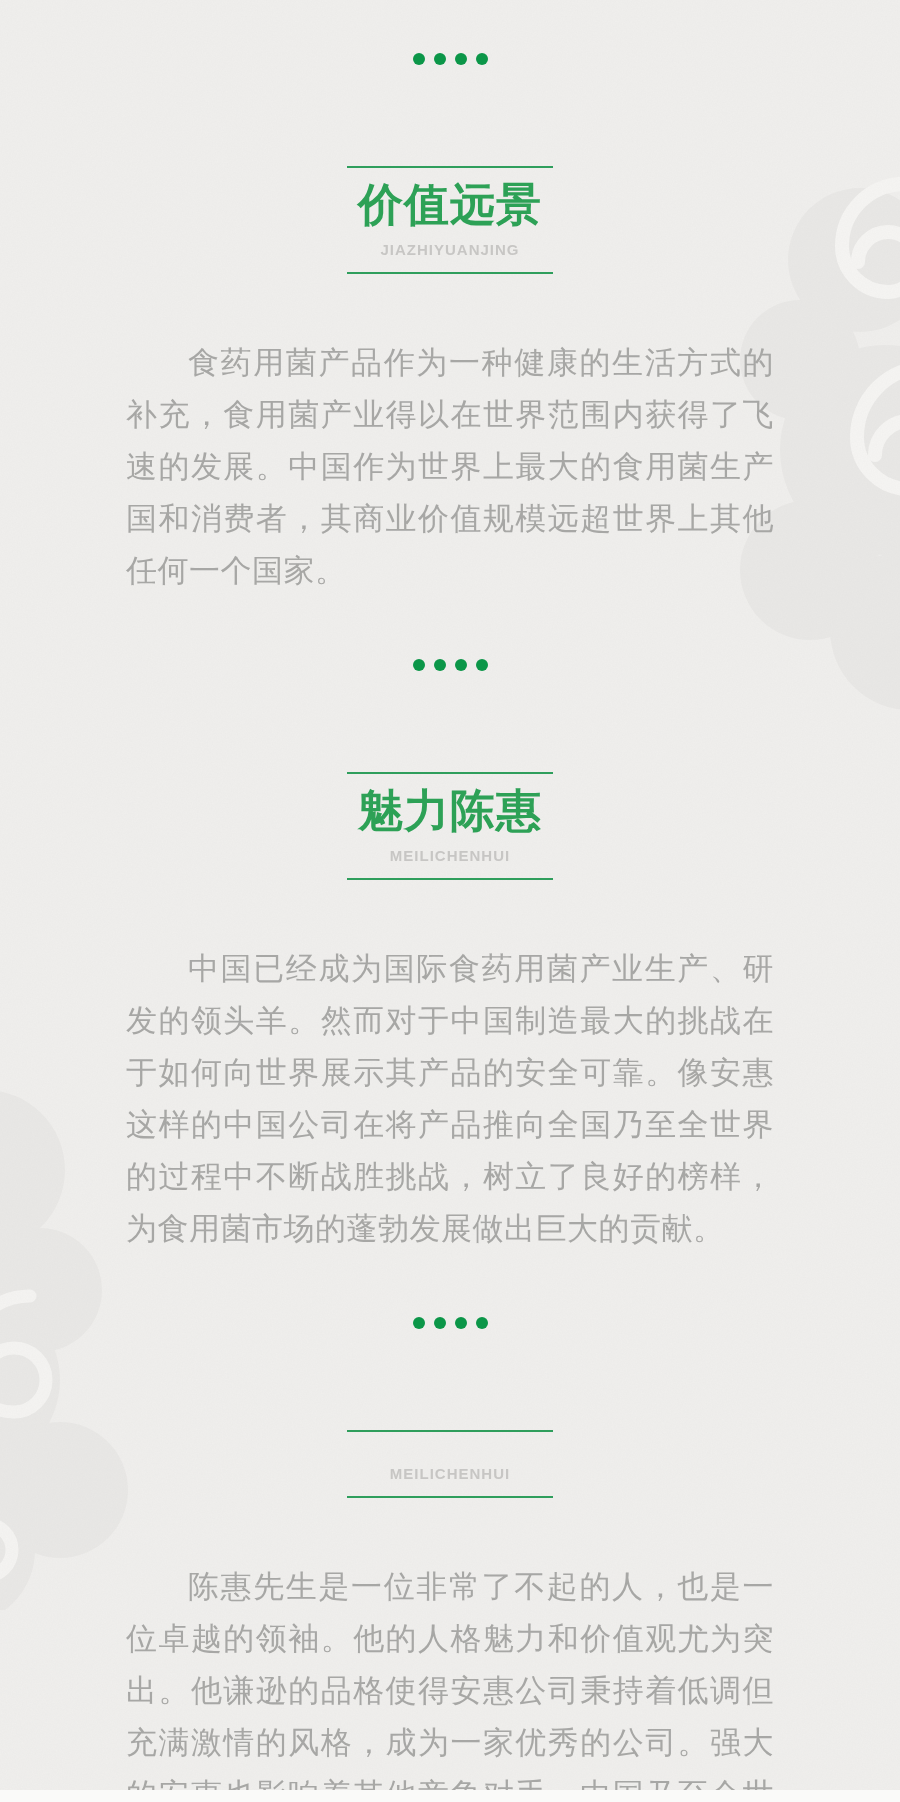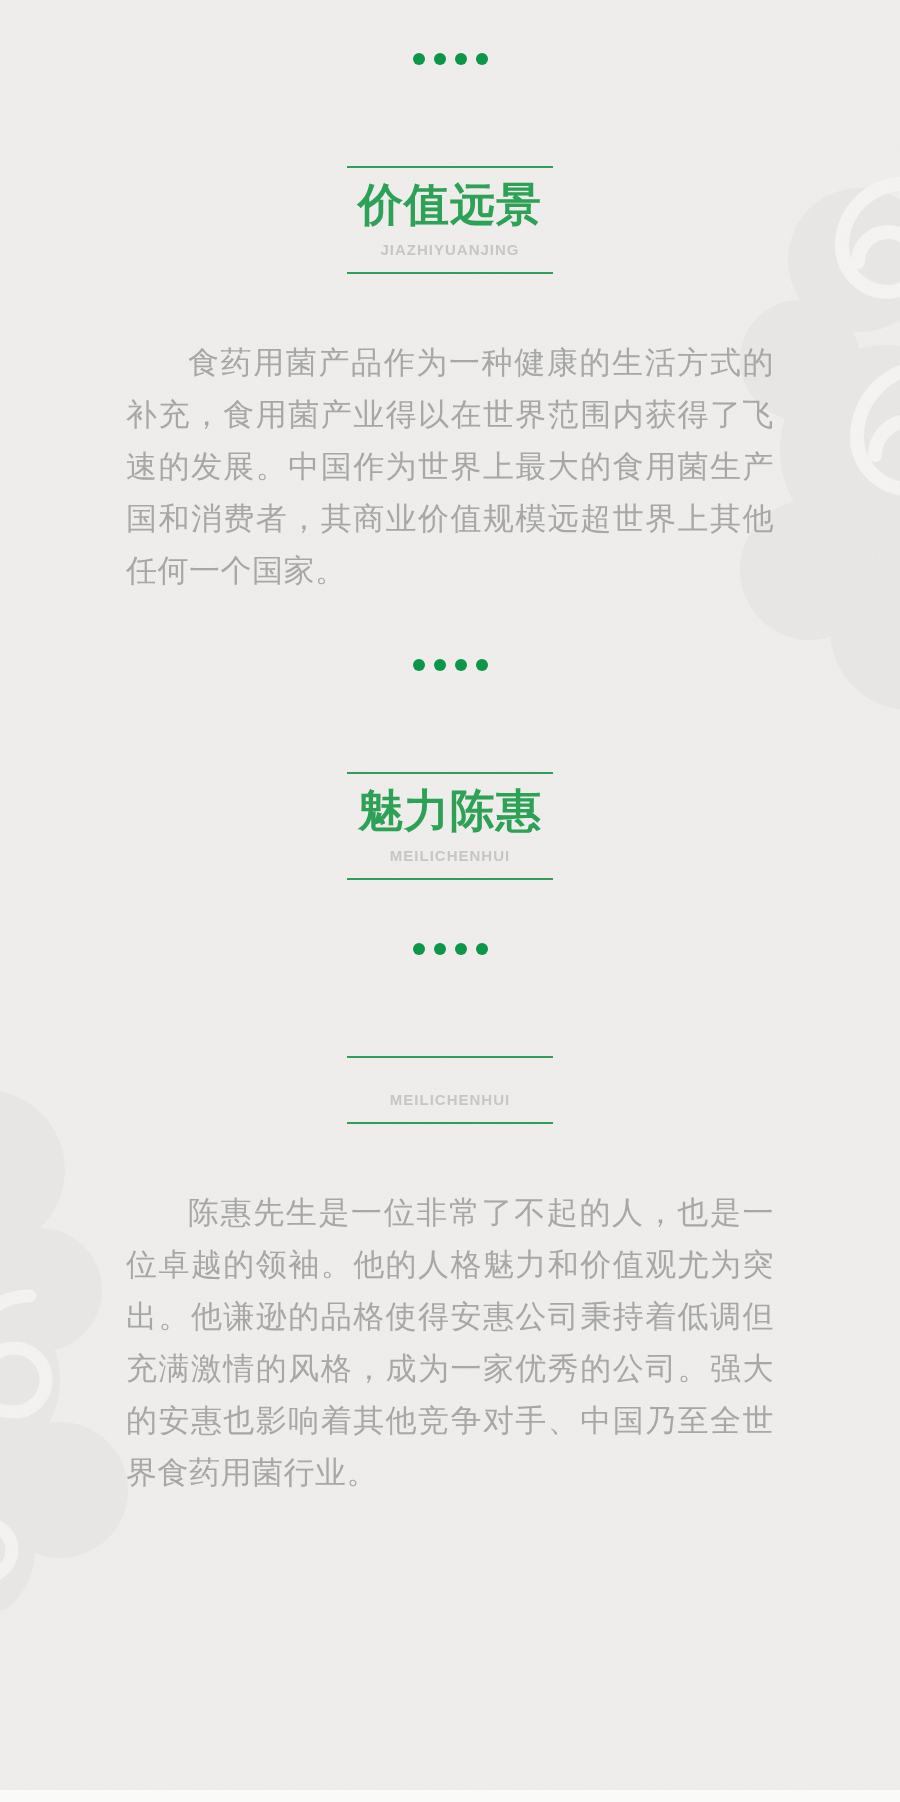--- a/index.html
+++ b/index.html
@@ -147,20 +147,21 @@
       <div class="dots-row">
         <span class="dot"></span>
         <span class="dot"></span>
         <span class="dot"></span>
         <span class="dot"></span>
       </div>
       <div class="title-frame">
         <h2 class="cn-title">魅力陈惠</h2>
         <div class="pinyin">MEILICHENHUI</div>
       </div>
+      <p class="body-text">中国已经成为国际食药用菌产业生产、研发的领头羊。然而对于中国制造最大的挑战在于如何向世界展示其产品的安全可靠。像安惠这样的中国公司在将产品推向全国乃至全世界的过程中不断战胜挑战，树立了良好的榜样，为食用菌市场的蓬勃发展做出巨大的贡献。</p>
     </section>
 
     <section>
       <div class="dots-row">
         <span class="dot"></span>
         <span class="dot"></span>
         <span class="dot"></span>
         <span class="dot"></span>
       </div>
       <div class="title-frame">

